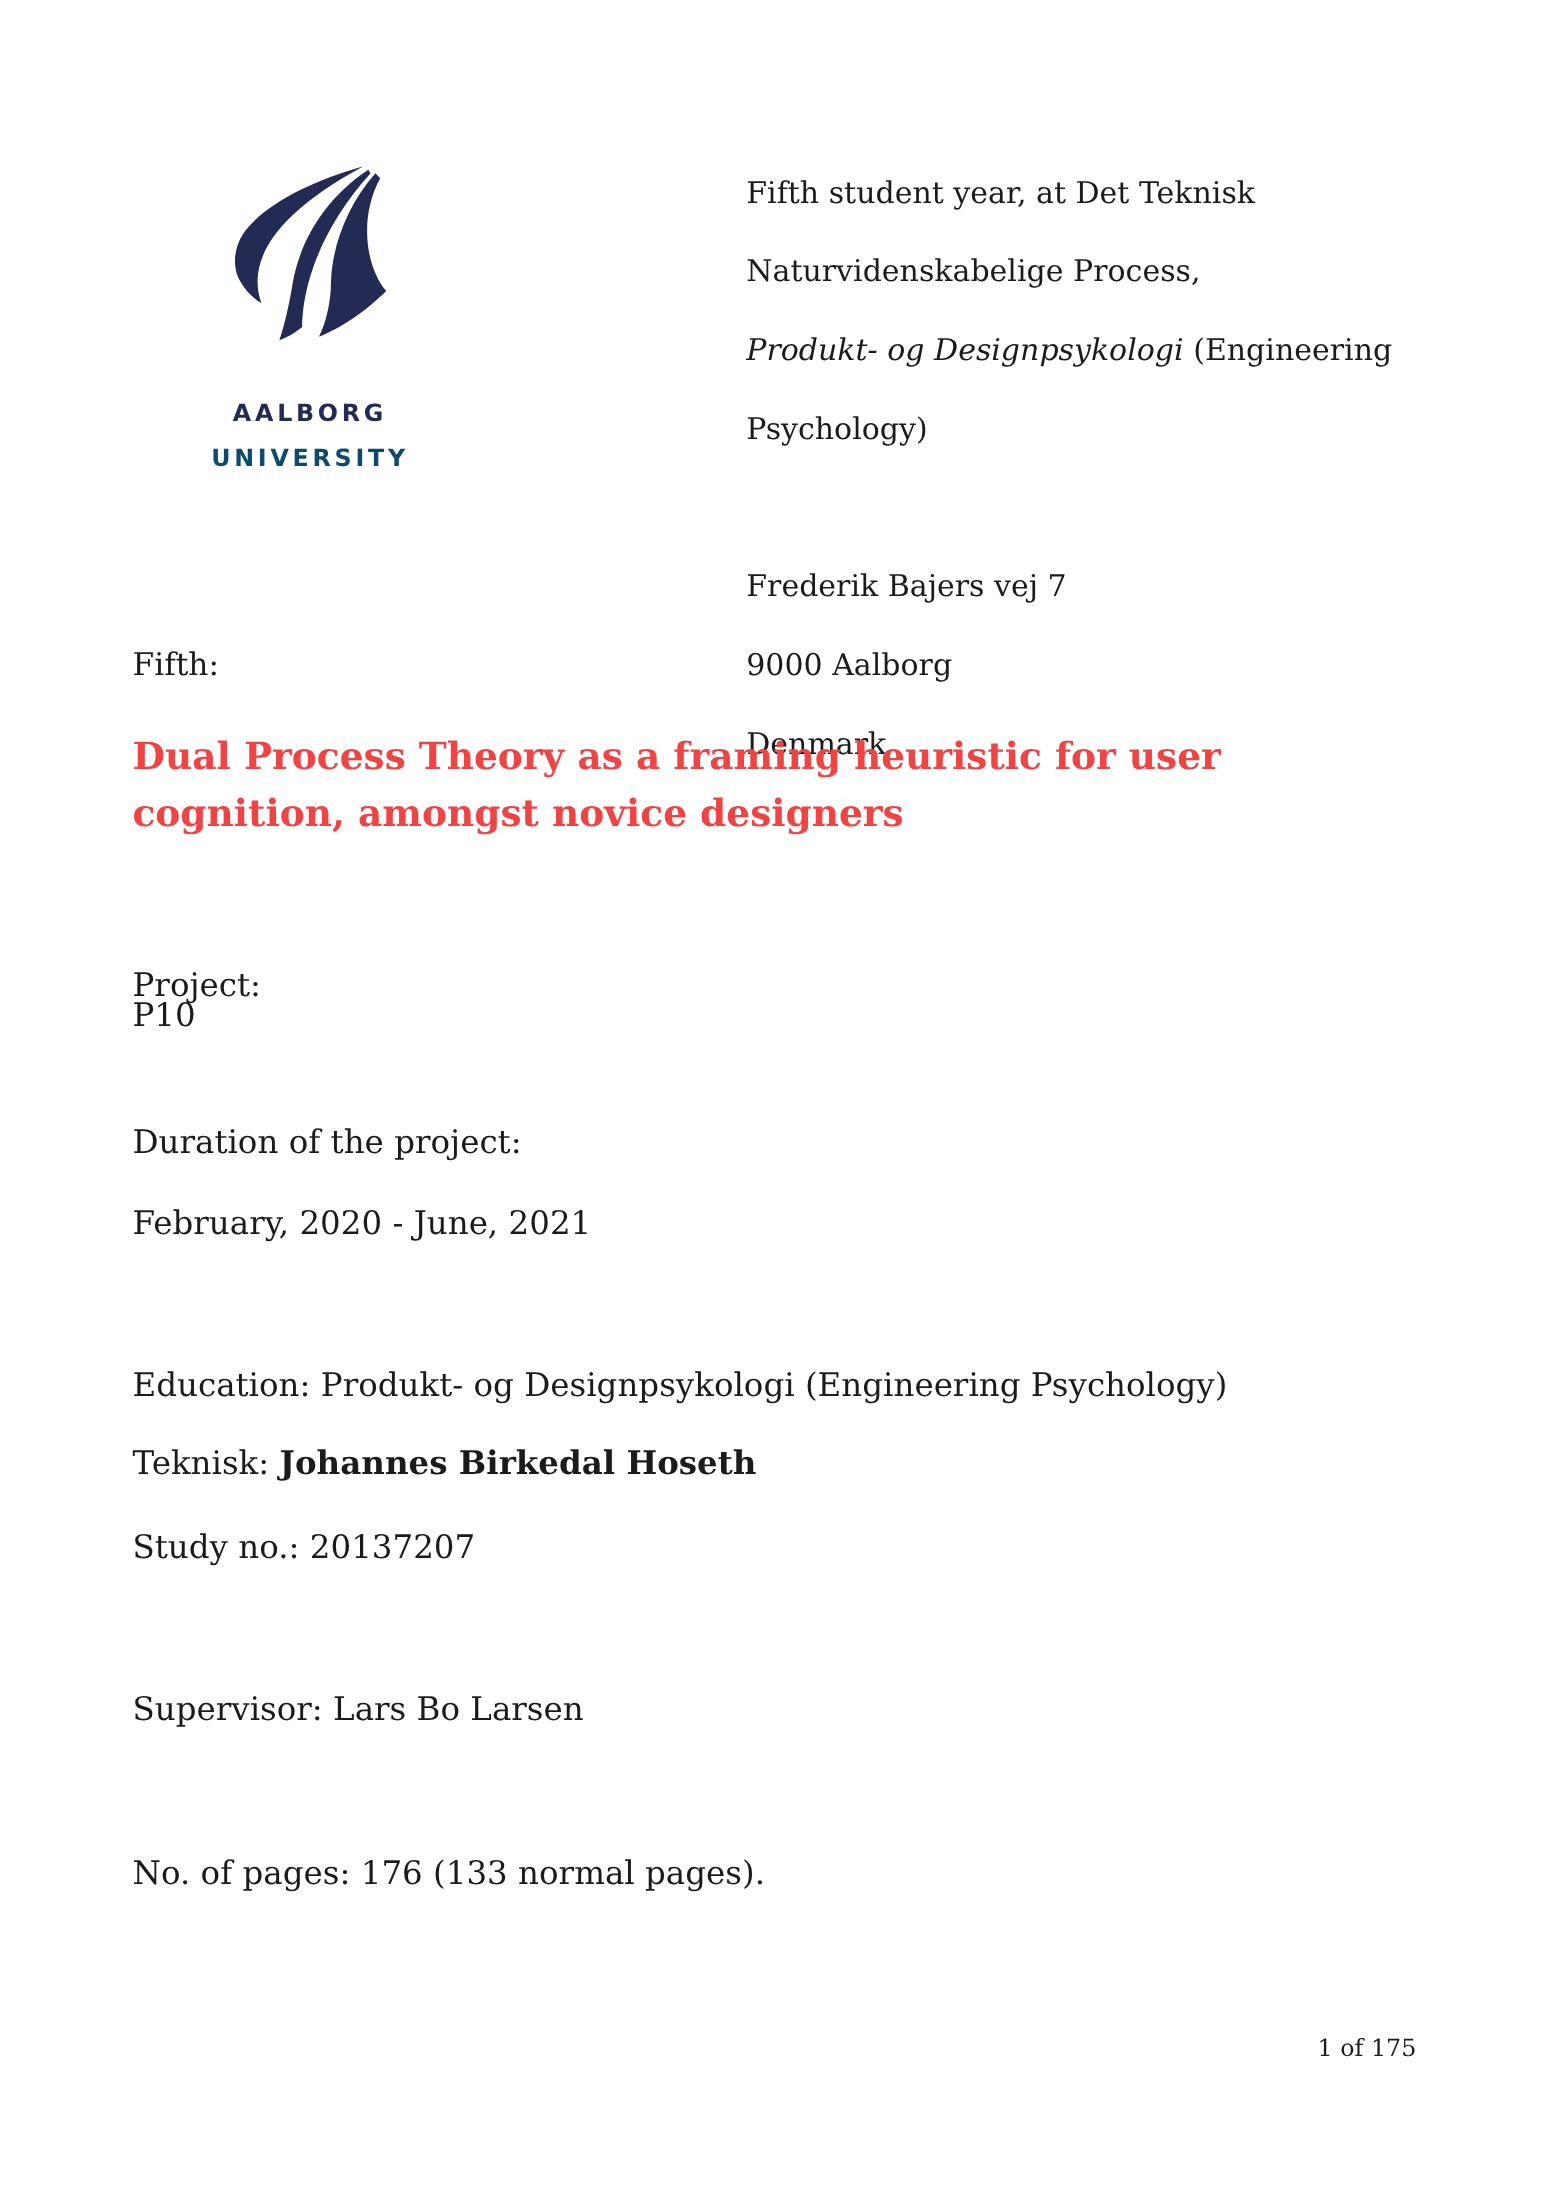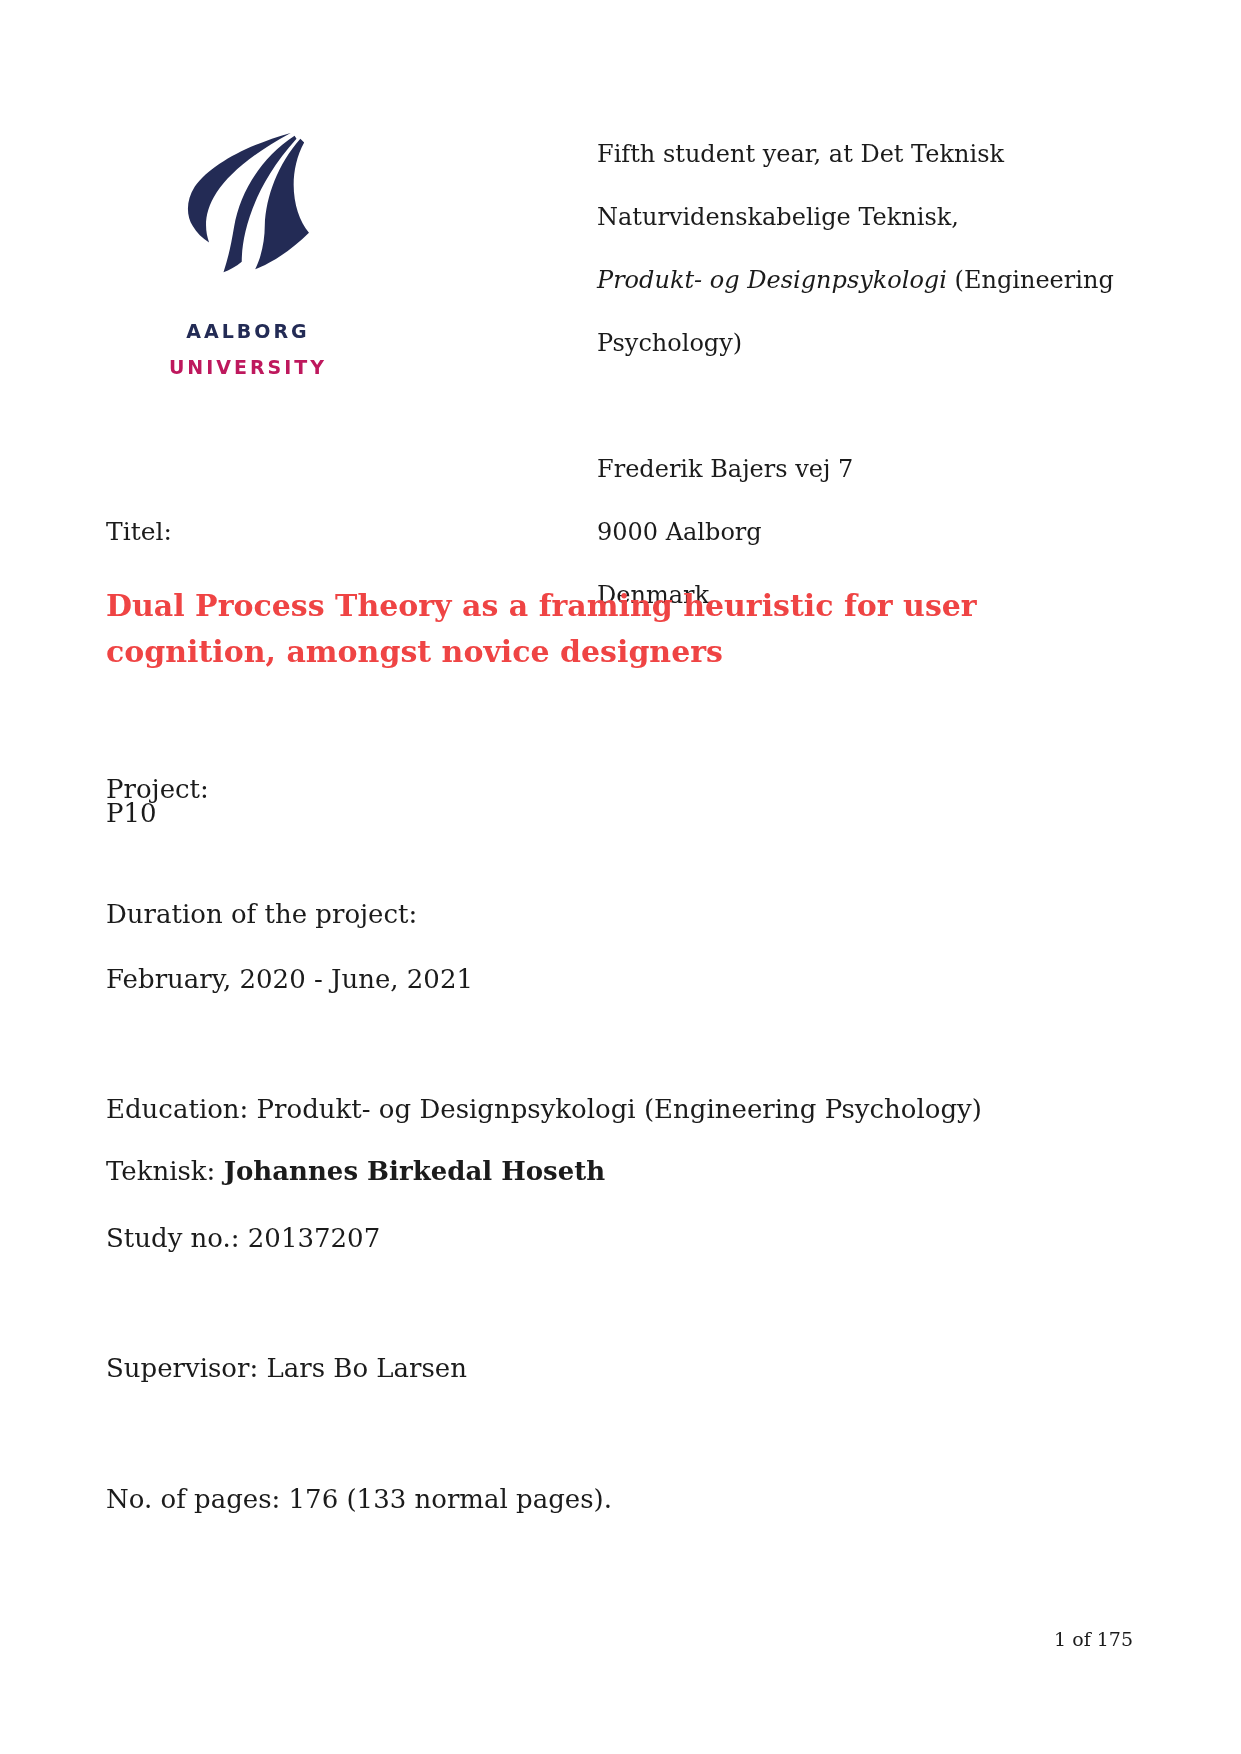--- a/index.html
+++ b/index.html
@@ -79,34 +79,34 @@
 <body>
 
 <div class="page">
 
   <svg class="logo-mark navy-fill" viewBox="0 0 132 152" xmlns="http://www.w3.org/2000/svg" aria-hidden="true">
     <path fill="#232b55" d="M111 2 C68 14 28 34 11 58 C2 72 2 88 9 99 C13 106 19 112 26 116 C16 88 26 48 111 2 Z"></path>
     <path fill="#232b55" d="M115 5 C80 28 58 64 52 100 C49 118 46 132 41 147 C47 145 54 141 60 136 C60 110 70 60 117 8 Z"></path>
     <path fill="#232b55" d="M121 8 C98 34 85 68 84 98 C84 115 80 132 74 144 C90 138 112 124 130 106 C113 86 107 45 125 12 Z"></path>
   </svg>
   <div class="wordmark wordmark-1" style="color: rgb(35, 43, 85);">AALBORG</div>
-  <div class="wordmark wordmark-2" style="color: #be185d;">UNIVERSITY</div>
+  <div class="wordmark wordmark-2" style="color: #0c4a6e;">UNIVERSITY</div>
 
   <div class="inst-block">
     <div class="inst-line">Fifth student year, at Det Teknisk</div>
-    <div class="inst-line">Naturvidenskabelige Teknisk,</div>
+    <div class="inst-line">Naturvidenskabelige Process,</div>
     <div class="inst-line"><span class="italic">Produkt- og Designpsykologi</span><span> (Engineering</span></div>
     <div class="inst-line">Psychology)</div>
     <div class="inst-line"></div>
     <div class="inst-line">Frederik Bajers vej 7</div>
     <div class="inst-line">9000 Aalborg</div>
     <div class="inst-line">Denmark</div>
   </div>
 
-  <div class="t-label" style="top:516px">Titel:</div>
+  <div class="t-label" style="top:516px">Fifth:</div>
   <div class="doc-title">Dual Process Theory as a framing heuristic for user cognition, amongst novice designers</div>
 
   <div class="body-line" style="top:772px">Project:</div>
   <div class="body-line" style="top:796px">P10</div>
   <div class="body-line" style="top:897px">Duration of the project:</div>
   <div class="body-line" style="top:962px">February, 2020 - June, 2021</div>
   <div class="body-line" style="top:1092px">Education: Produkt- og Designpsykologi (Engineering Psychology)</div>
   <div class="body-line" style="top:1154px"><span>Teknisk: </span><span class="bold">Johannes Birkedal Hoseth</span></div>
   <div class="body-line" style="top:1221px">Study no.: 20137207</div>
   <div class="body-line" style="top:1351px">Supervisor: Lars Bo Larsen</div>

